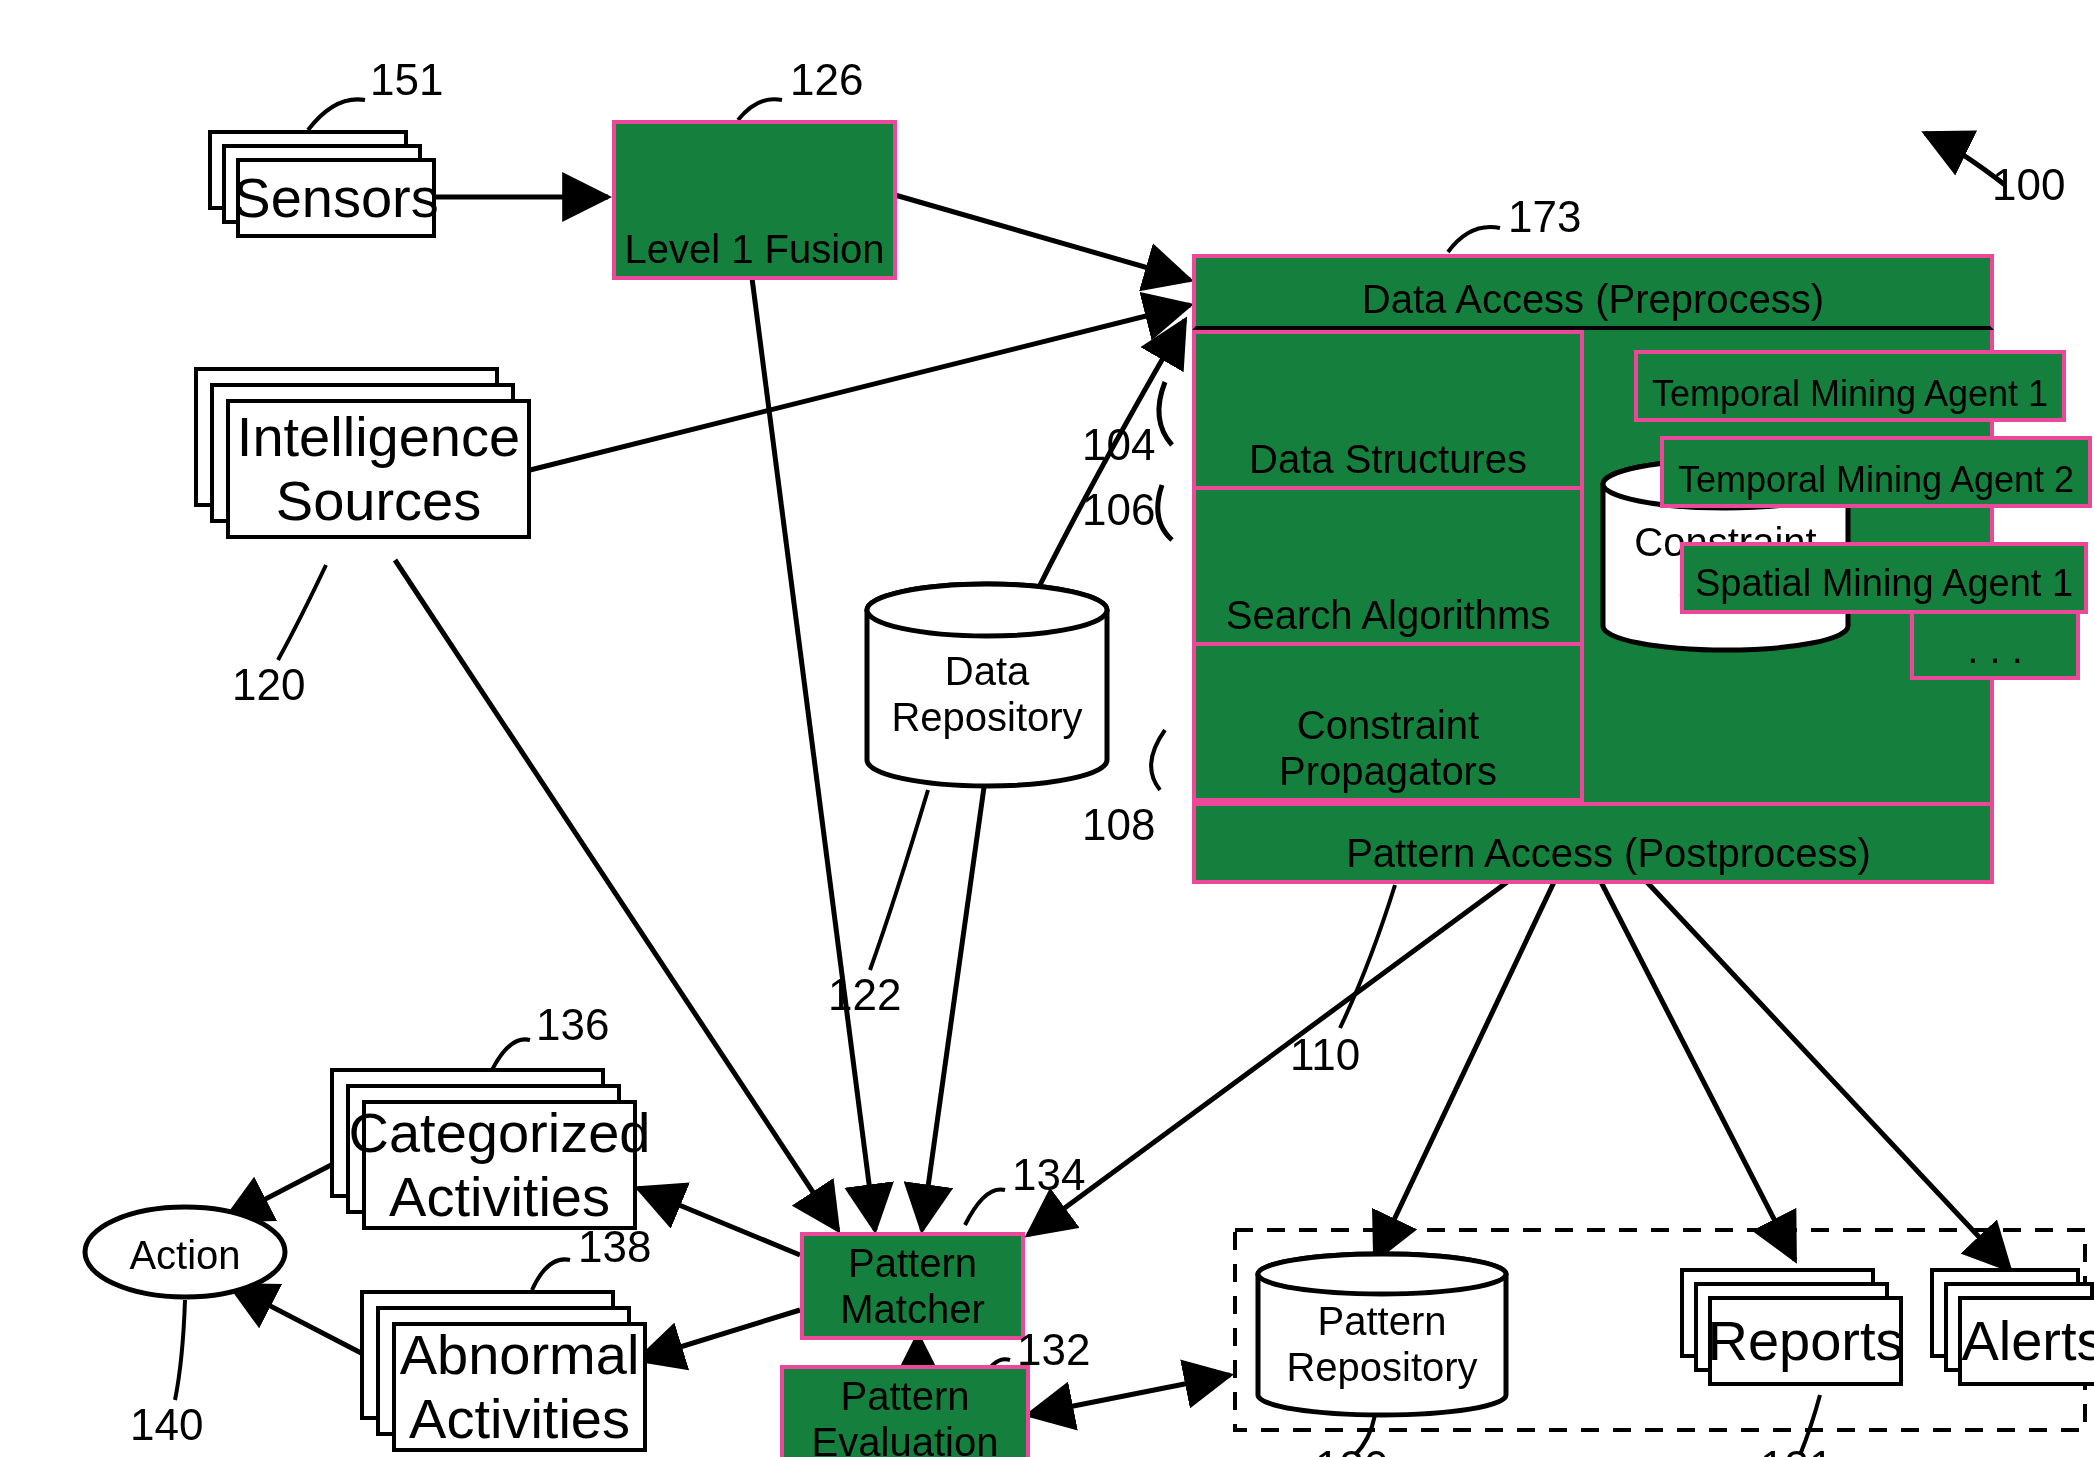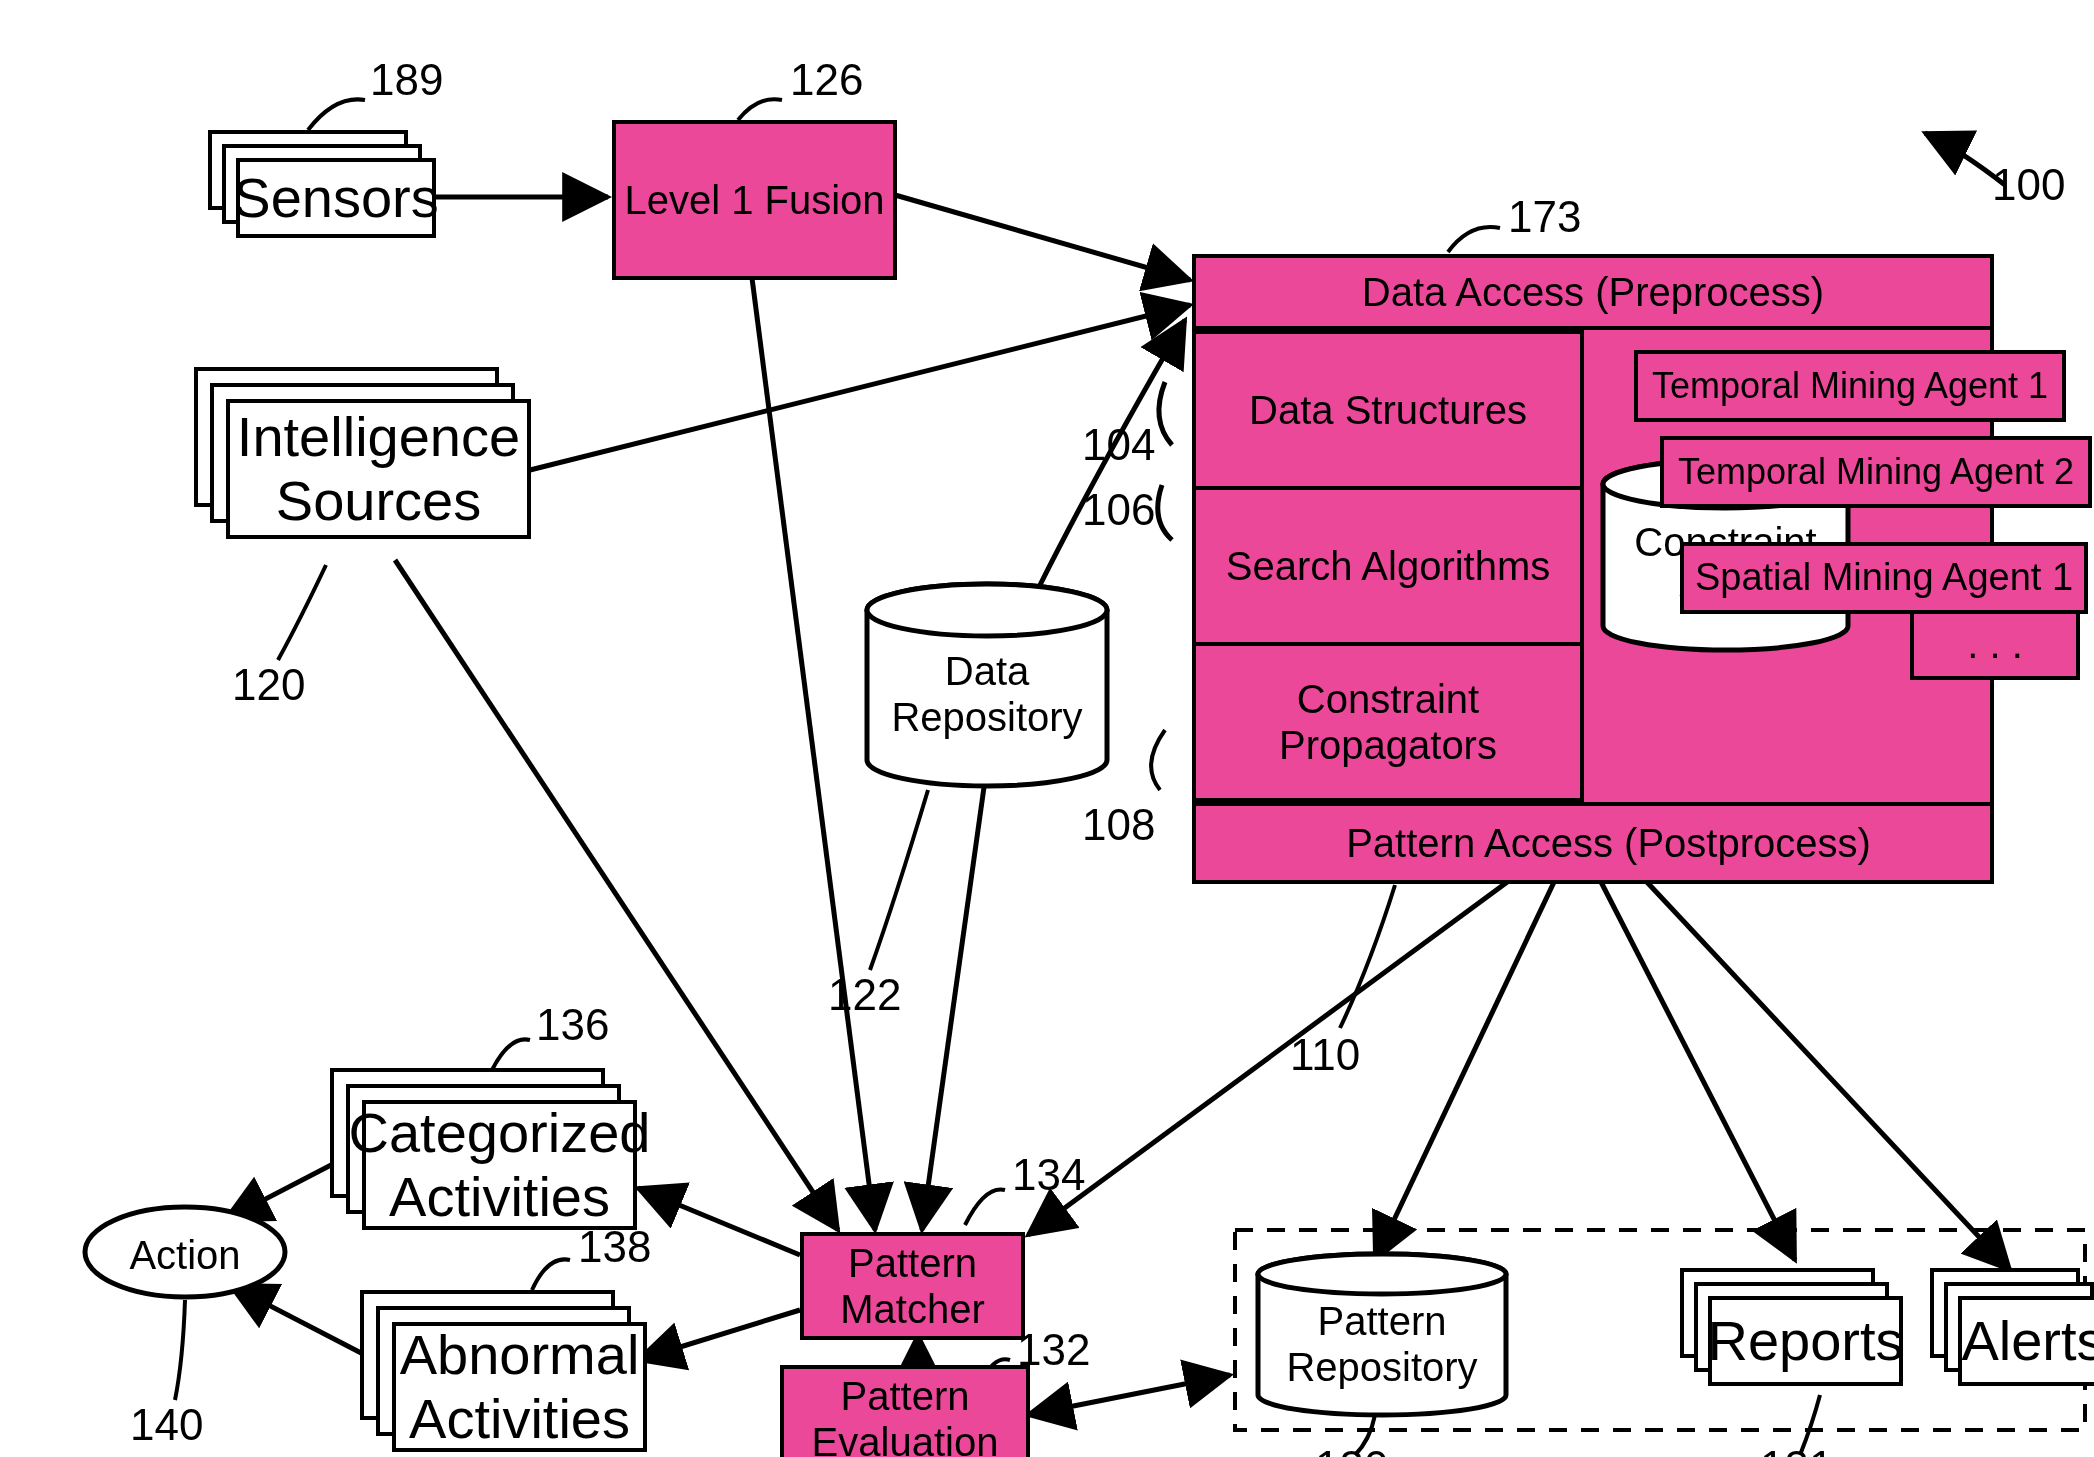--- a/index.html
+++ b/index.html
@@ -10,24 +10,24 @@
     background: #fff;
   }
   #canvas {
     position: relative;
     width: 2094px;
     height: 1457px;
     background: #fff;
   }
   .box {
     position: absolute;
-    border: 4px solid #000000;
-    background: #ec4899;
+    border: 4px solid #ec4899;
+    background: #15803d;
     display: flex;
-    align-items: center;
+    align-items: flex-end;
     justify-content: center;
     text-align: center;
     font-size: 40px;
     line-height: 1.15;
     padding: 4px 8px;
   }
   .label {
     position: absolute;
     font-size: 44px;
     font-family: Arial, Helvetica, sans-serif;
@@ -284,21 +284,21 @@
   </div>
 
   <div class="label" style="left:1992px; top:160px;">100</div>
   <div class="label" style="left:1508px; top:192px;">173</div>
   <div class="label" style="left:1082px; top:420px;">104</div>
   <div class="label" style="left:1082px; top:485px;">106</div>
   <div class="label" style="left:1082px; top:800px;">108</div>
   <div class="label" style="left:1290px; top:1030px;">110</div>
   <div class="label" style="left:232px; top:660px;">120</div>
   <div class="label" style="left:828px; top:970px;">122</div>
-  <div class="label" style="left:370px; top:55px;">189</div>
+  <div class="label" style="left:370px; top:55px;">151</div>
   <div class="label" style="left:790px; top:55px;">126</div>
   <div class="label" style="left:1315px; top:1442px;">130</div>
   <div class="label" style="left:1760px; top:1442px;">131</div>
   <div class="label" style="left:1017px; top:1325px;">132</div>
   <div class="label" style="left:1012px; top:1150px;text-align:center;">134</div>
   <div class="label" style="left:536px; top:1000px;">136</div>
   <div class="label" style="left:578px; top:1222px;">138</div>
   <div class="label" style="left:130px; top:1400px;">140</div>
 
 </div>

